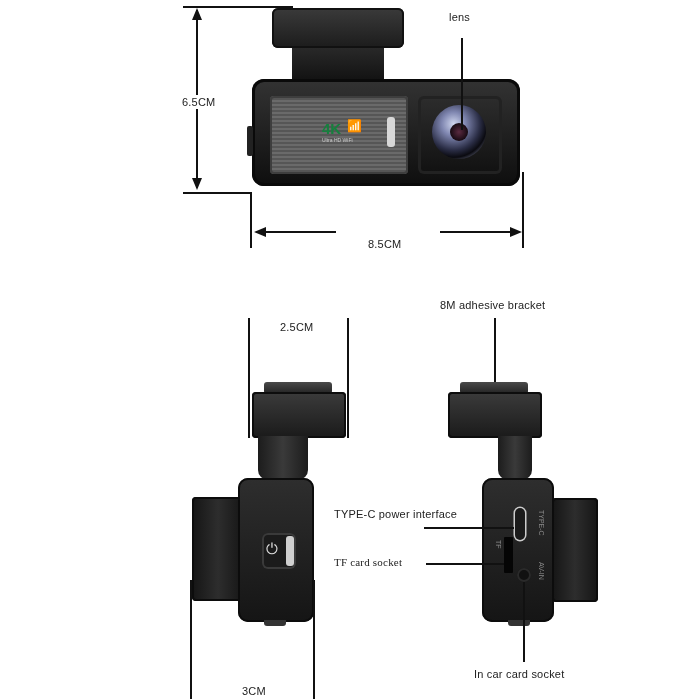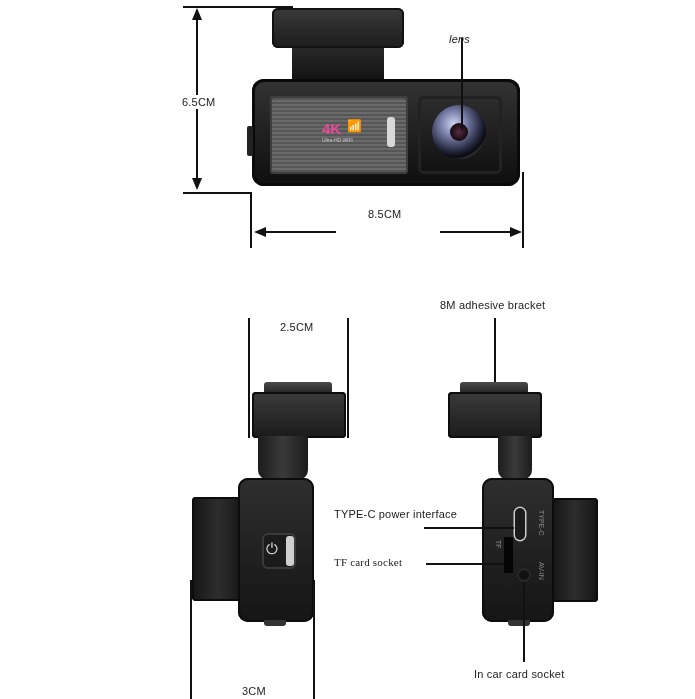--- a/index.html
+++ b/index.html
@@ -16,21 +16,21 @@
                   background:linear-gradient(#333,#0e0e0e); box-shadow:inset 0 0 0 3px #0a0a0a; }
     .panel { left:270px; top:96px; width:138px; height:78px; border-radius:4px;
              background:repeating-linear-gradient(#6a6a6a 0 2px,#565656 2px 4px);
              box-shadow:inset 0 0 0 2px #3e3e3e; }
     .lens-box { left:418px; top:96px; width:84px; height:78px; border-radius:6px;
                 background:linear-gradient(#2d2d2d,#111); box-shadow:inset 0 0 0 3px #222; }
     .lens-outer { left:432px; top:105px; width:54px; height:54px; border-radius:50%;
                   background:radial-gradient(circle at 40% 35%,#cfd6ee 0,#7f86b0 25%,#2a2d45 55%,#0a0a10 70%,#6b6f85 85%,#1a1a1a 100%); }
     .lens-inner { left:450px; top:123px; width:18px; height:18px; border-radius:50%;
                   background:radial-gradient(circle,#5a2a40 0,#160a12 70%); }
-    .logo4k { left:322px; top:120px; font-size:15px; font-weight:bold; color:#ec4899;text-align:center; }
+    .logo4k { left:322px; top:120px; font-size:15px; font-weight:bold; color:#15803d;text-align:center; }
     .logo-sub { left:322px; top:137px; font-size:5px; color:#ccc; }
     .wifi { left:347px; top:119px; font-size:12px; color:#f2f2f2; }
     .slider { left:387px; top:117px; width:8px; height:30px; border-radius:3px; background:#d8d8d8; }
     
     .side-top { border-radius:4px; background:linear-gradient(#3b3b3b,#1a1a1a); box-shadow:inset 0 0 0 2px #0d0d0d; }
     .side-cap { border-radius:3px; background:linear-gradient(#4a4a4a,#222); }
     .side-neck { background:linear-gradient(90deg,#1c1c1c,#3a3a3a,#1c1c1c); border-radius:0 0 10px 10px; }
     .side-body { border-radius:10px; background:linear-gradient(#2e2e2e,#151515); box-shadow:inset 0 0 0 2px #0c0c0c; }
     .side-ext { border-radius:4px; background:linear-gradient(90deg,#151515,#2d2d2d,#151515); box-shadow:inset 0 0 0 2px #0c0c0c; }
     .power-btn { left:262px; top:533px; width:34px; height:36px; border-radius:6px;
@@ -52,36 +52,36 @@
   <div class="abs" style="left:192px;top:8px;width:0;height:0;border-left:5px solid transparent;border-right:5px solid transparent;border-bottom:12px solid #111;"></div>
   <div class="abs" style="left:192px;top:178px;width:0;height:0;border-left:5px solid transparent;border-right:5px solid transparent;border-top:12px solid #111;"></div>
   <div class="lbl" style="left:182px;top:95px;background:#fff;padding:1px 0;">6.5CM</div>
   <div class="line" style="left:183px;top:192px;width:68px;height:2px;"></div>
   <div class="line" style="left:250px;top:192px;width:2px;height:56px;"></div>
   <div class="line" style="left:522px;top:172px;width:2px;height:76px;"></div>
   <div class="line" style="left:262px;top:231px;width:74px;height:2px;"></div>
   <div class="line" style="left:440px;top:231px;width:74px;height:2px;"></div>
   <div class="abs" style="left:254px;top:227px;border-top:5px solid transparent;border-bottom:5px solid transparent;border-right:12px solid #111;"></div>
   <div class="abs" style="left:510px;top:227px;border-top:5px solid transparent;border-bottom:5px solid transparent;border-left:12px solid #111;"></div>
-  <div class="lbl" style="left:368px;top:208px;">8.5CM</div>
+  <div class="lbl" style="left:368px;top:238px;">8.5CM</div>
 
   <div class="abs mount-neck"></div>
   <div class="abs mount-top"></div>
   <div class="abs body-front"></div>
   <div class="abs" style="left:247px;top:126px;width:6px;height:30px;background:#222;border-radius:2px;"></div>
   <div class="abs panel"></div>
   <div class="abs logo4k">4K</div>
   <div class="abs wifi">📶</div>
   <div class="abs logo-sub">Ultra HD  WiFi</div>
   <div class="abs slider"></div>
   <div class="abs lens-box"></div>
   <div class="abs lens-outer"></div>
   <div class="abs lens-inner"></div>
   <div class="line" style="left:461px;top:38px;width:2px;height:92px;"></div>
-  <div class="lbl" style="left:449px;top:33px;font-style:italic;">lens</div>
+  <div class="lbl" style="left:449px;top:11px;">lens</div>
 </div>
 
 <div>
   <div class="line" style="left:248px;top:318px;width:2px;height:120px;"></div>
   <div class="line" style="left:347px;top:318px;width:2px;height:120px;"></div>
   <div class="lbl" style="left:280px;top:321px;">2.5CM</div>
 
   <div class="abs side-cap" style="left:264px;top:382px;width:68px;height:12px;"></div>
   <div class="abs side-top" style="left:252px;top:392px;width:94px;height:46px;"></div>
   <div class="abs side-neck" style="left:258px;top:436px;width:50px;height:44px;"></div>

